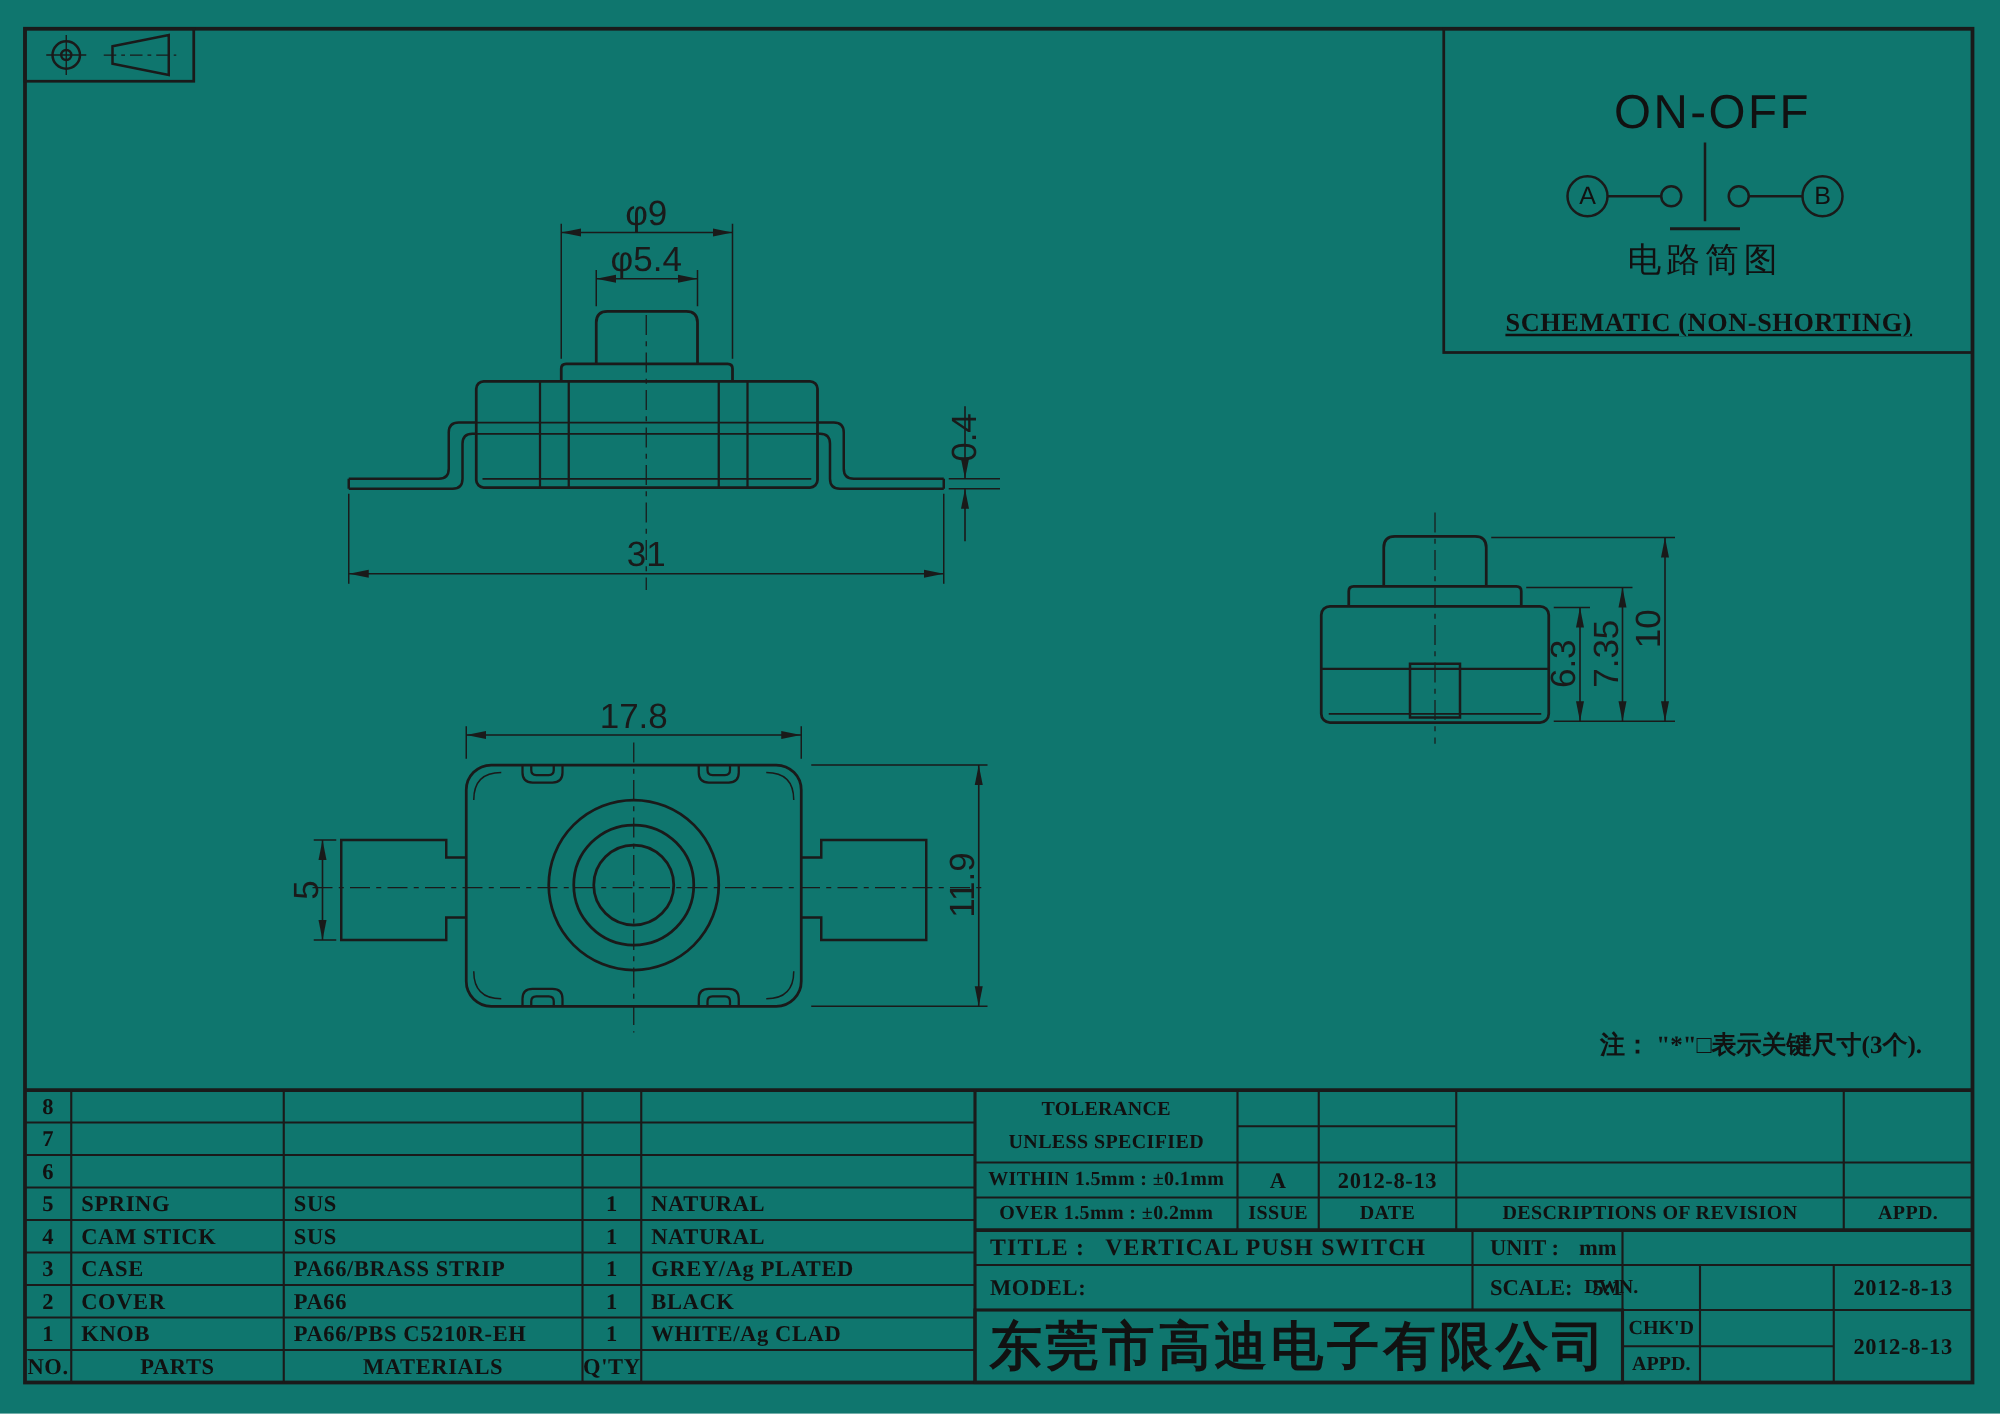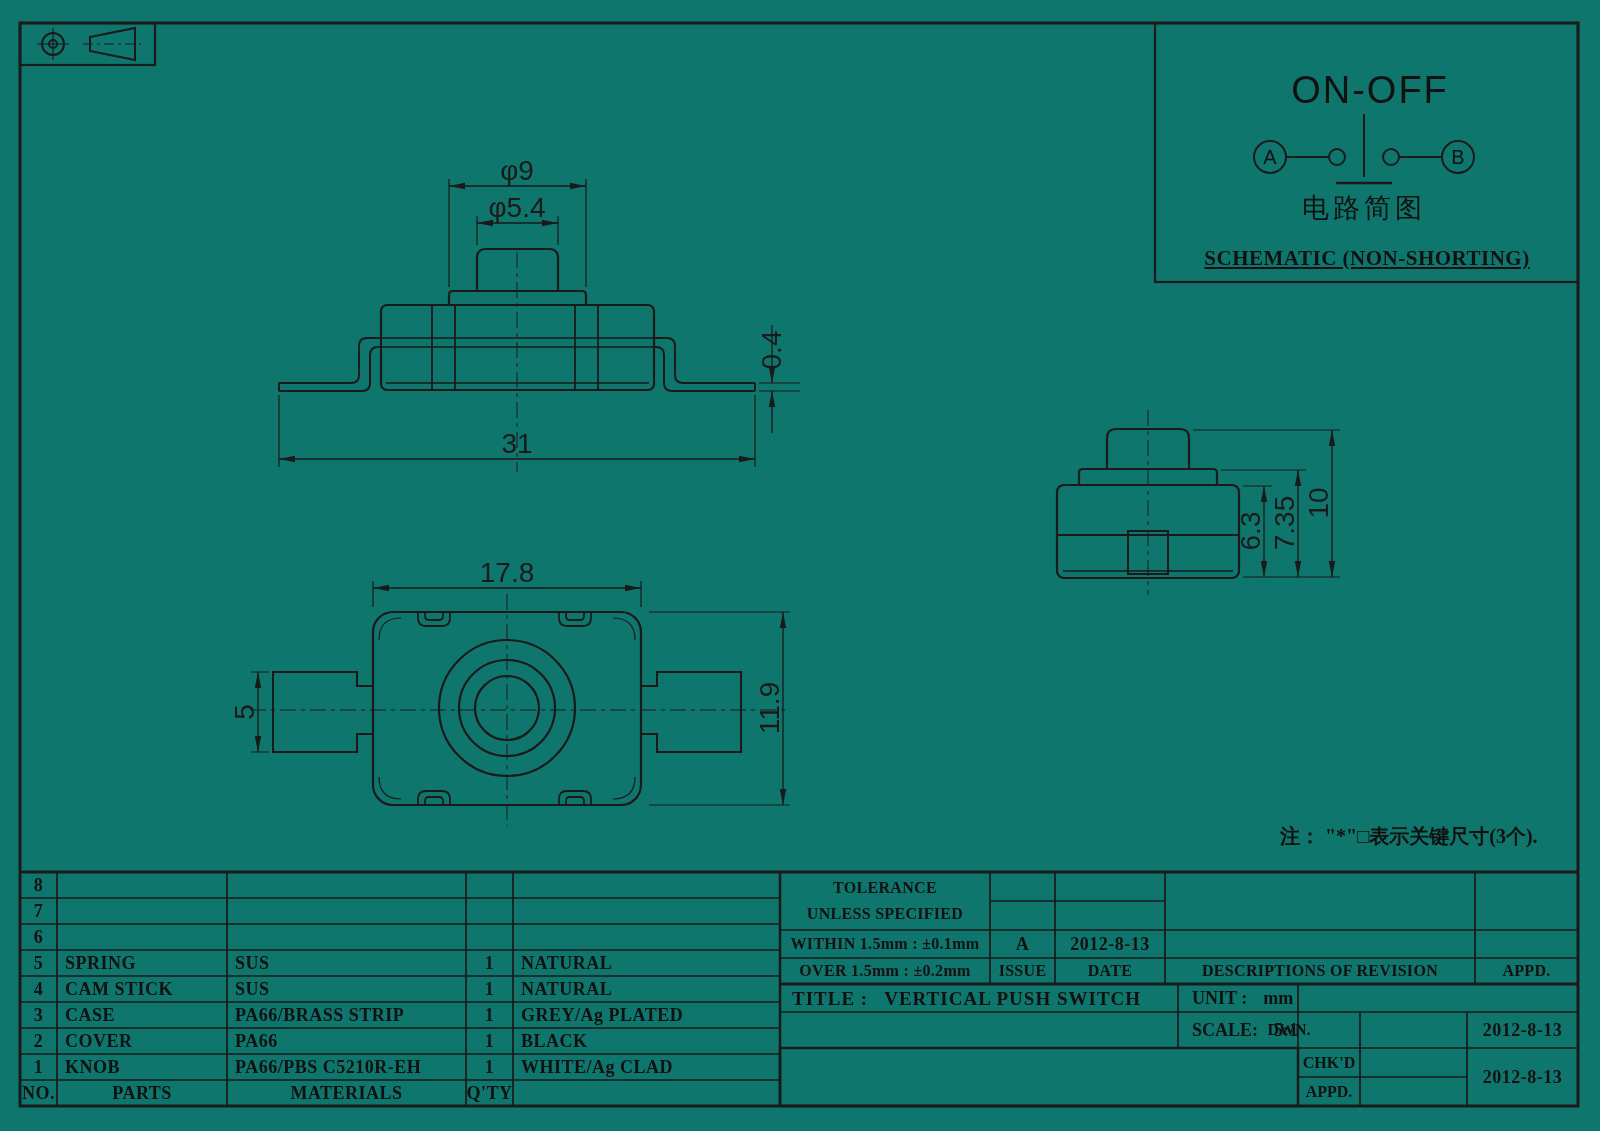--- a/index.html
+++ b/index.html
@@ -224,25 +224,27 @@
 
   <div class="txt l serif gap" style="left:792px;top:984px;width:380px;height:28px;font-size:19px;letter-spacing:1px;">
     <span>TITLE :</span>
     <span>VERTICAL PUSH SWITCH</span>
   </div>
   <div class="txt l serif gap" style="left:1192px;top:984px;width:100px;height:28px;font-size:18px;">
     <span>UNIT :</span>
     <span>mm</span>
   </div>
 
+  <div class="txt l serif tbl" style="left:792px;top:1012px;width:300px;height:36px;">MODEL:</div>
   <div class="txt l serif gap" style="left:1192px;top:1012px;width:100px;height:36px;font-size:18px;">
     <span>SCALE:</span>
     <span>5:1</span>
   </div>
   <div class="txt c serif lbl" style="left:1258px;top:1012px;width:62px;height:36px;">DWN.</div>
   <div class="txt c serif tbl" style="left:1467px;top:1012px;width:111px;height:36px;">2012-8-13</div>
 
   <div class="txt c serif lbl" style="left:1298px;top:1048px;width:62px;height:29px;">CHK'D</div>
   <div class="txt c serif lbl" style="left:1298px;top:1077px;width:62px;height:29px;">APPD.</div>
   <div class="txt c serif tbl" style="left:1467px;top:1048px;width:111px;height:58px;">2012-8-13</div>
 
+  <div class="txt c company" style="left:780px;top:1048px;width:518px;height:58px;">东莞市高迪电子有限公司</div>
 
 </div>
 
 </body></html>

